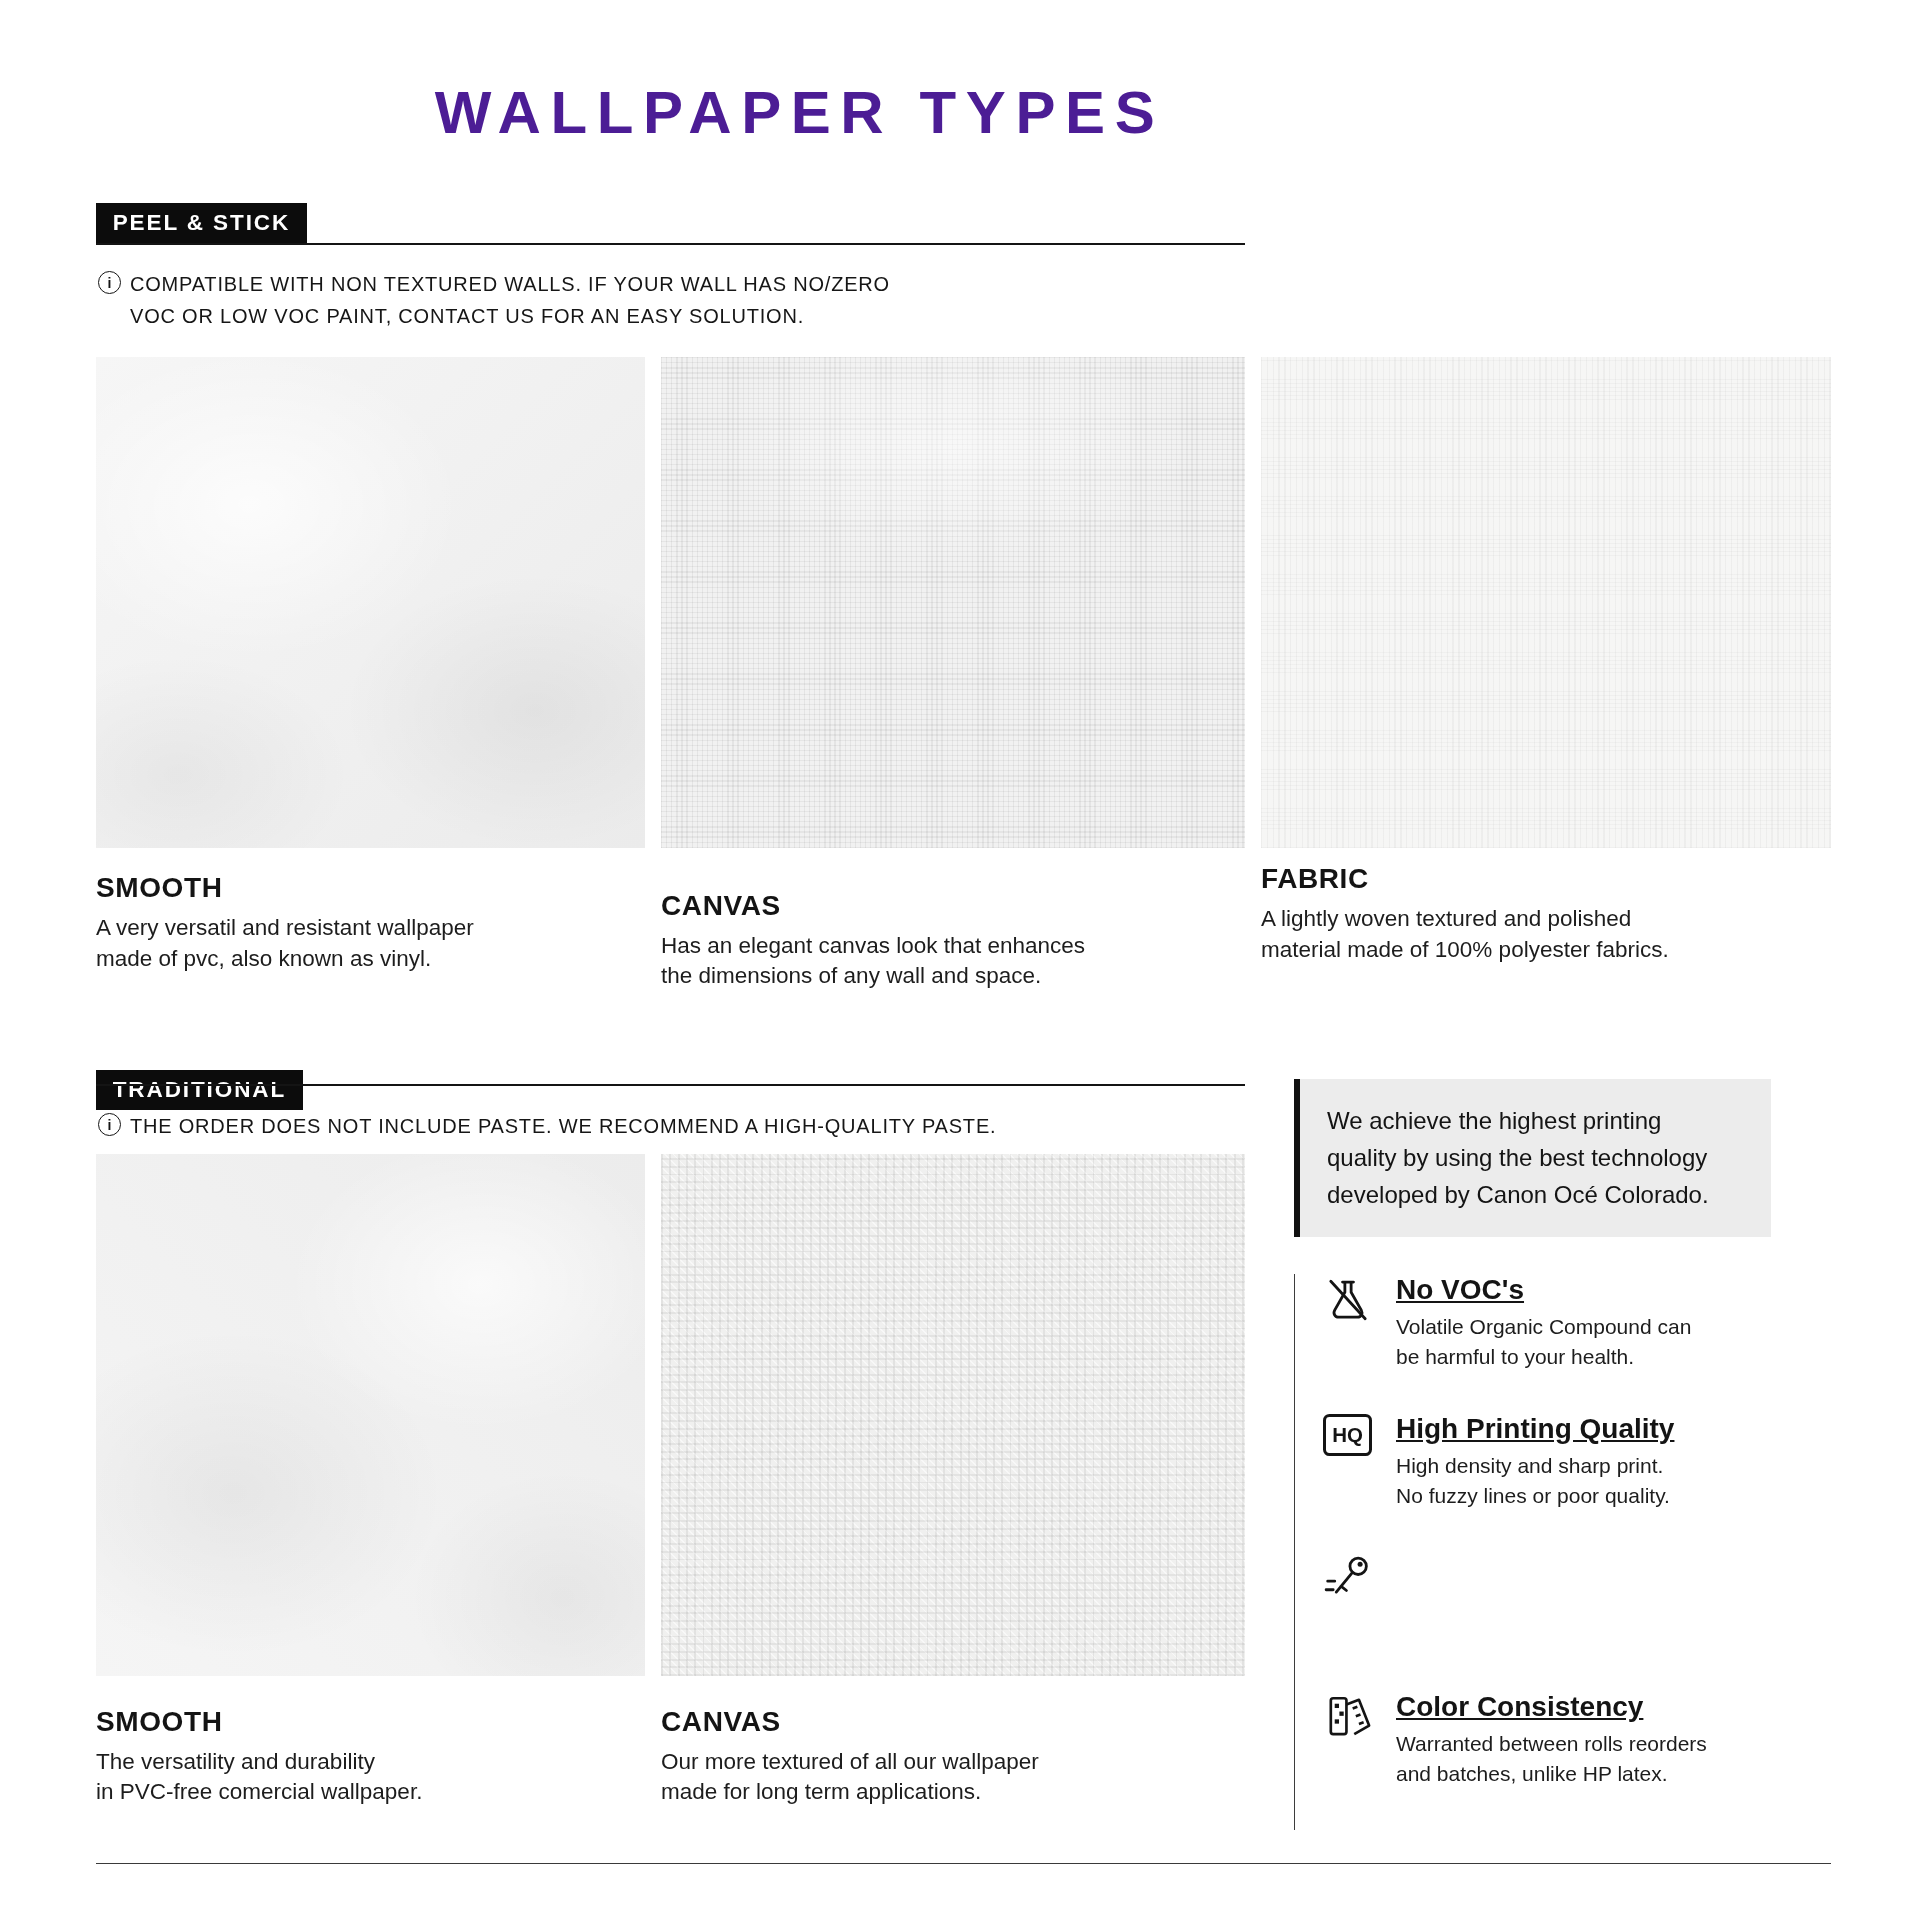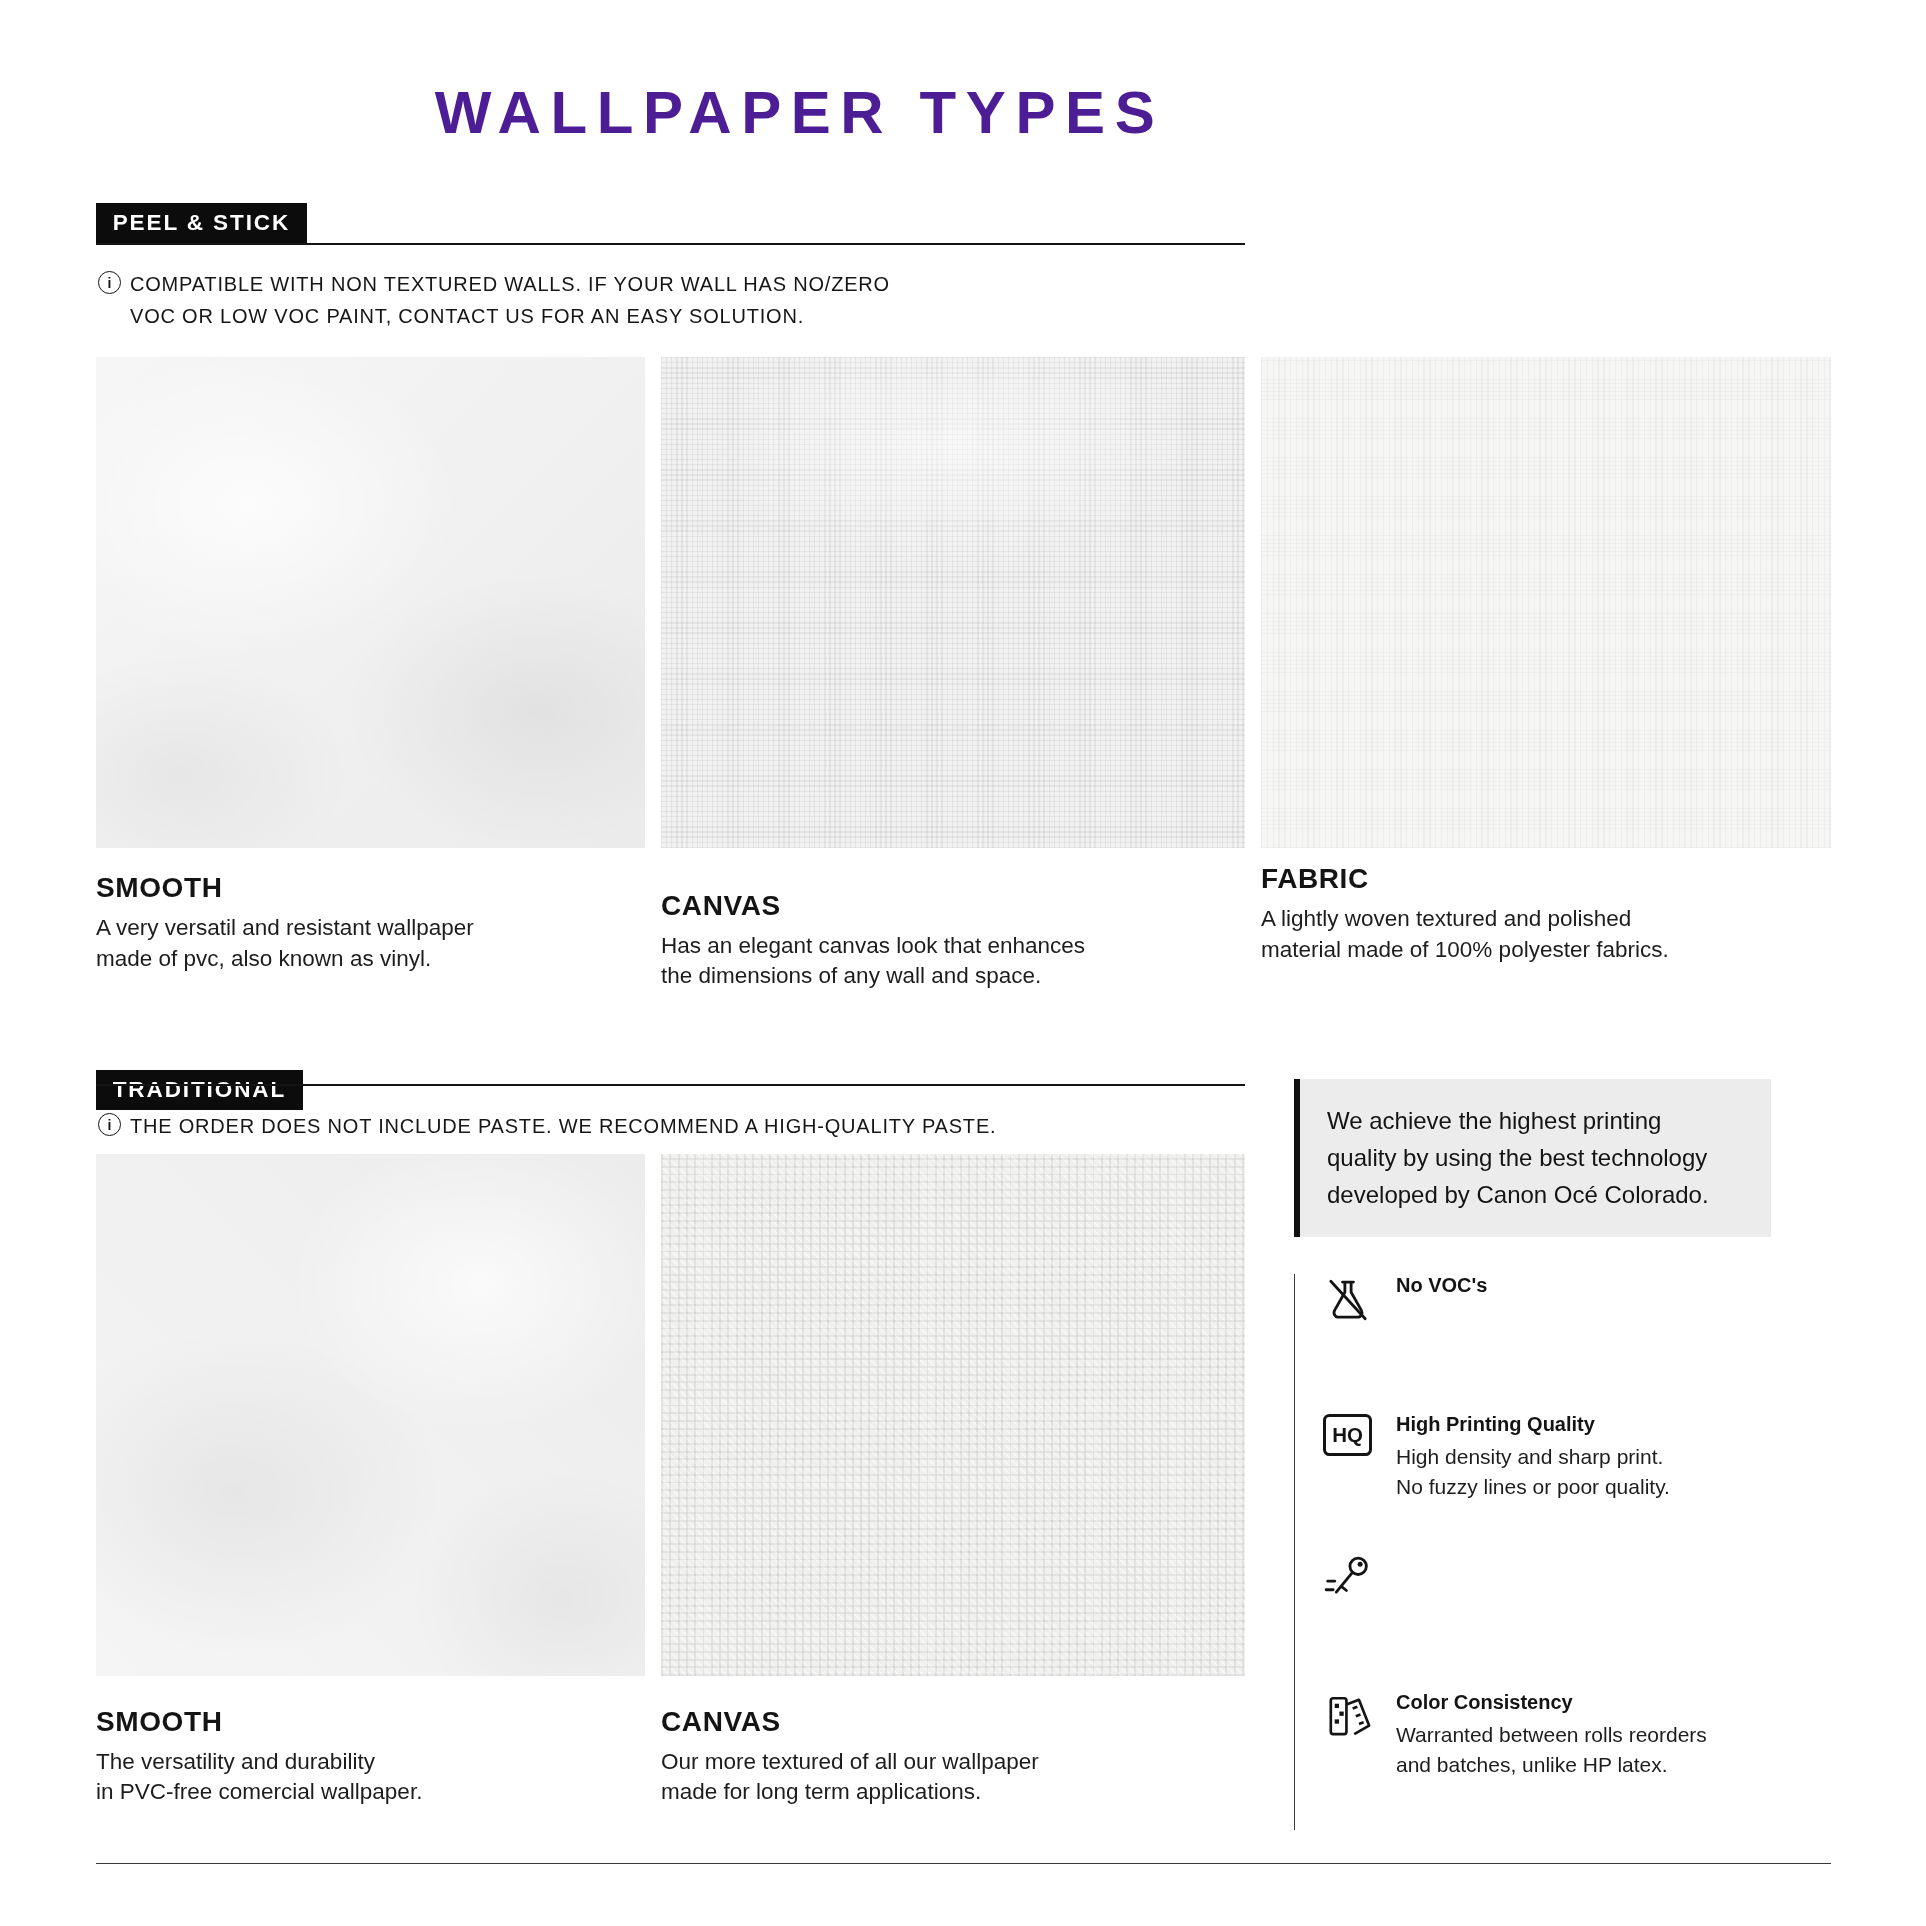--- a/index.html
+++ b/index.html
@@ -92,21 +92,21 @@
   .features{
     position:absolute;left:1294px;top:1274px;border-left:1.9px solid #3d3d3d;
     padding-left:28px;display:flex;flex-direction:column;
   }
   .feature{display:flex;gap:18px;height:139px;}
   .feature-icon{width:55px;flex:none;padding-top:1.3px;}
   .hq-box{
     width:49px;height:42px;border:3.2px solid #141414;border-radius:6.4px;box-sizing:border-box;
     display:flex;align-items:center;justify-content:center;font-size:20.5px;font-weight:800;color:#141414;
   }
-  .feature-title{font-size:20px;font-weight:700;margin-bottom:6.4px;color:#141414;}
+  .feature-title{font-size:28px;font-weight:700;margin-bottom:6.4px;color:#141414;text-decoration:underline;}
   .feature-desc{font-size:21px;line-height:1.4;white-space:pre-line;color:#1d1d1d;}
 </style>
 </head>
 <body>
 
 <div class="page">
 
   <div class="title">WALLPAPER TYPES</div>
 
   <div class="badge" id="badge-peel">PEEL &amp; STICK</div>
@@ -172,20 +172,22 @@
 
     <div class="feature">
       <div class="feature-icon">
         <svg viewBox="0 0 64 64" width="50" height="50">
           <path d="M25 9h14 M28 9v13L15 45c-2.5 4.5.5 9 5 9h24c4.5 0 7.5-4.5 5-9L36 22V9" fill="none" stroke="#141414" stroke-width="3.6" stroke-linecap="round" stroke-linejoin="round"></path>
           <path d="M10 8 L54 56" stroke="#141414" stroke-width="3.6" stroke-linecap="round"></path>
         </svg>
       </div>
       <div>
         <div class="feature-title">No VOC's</div>
+        <div class="feature-desc">Volatile Organic Compound can
+be harmful to your health.</div>
       </div>
     </div>
 
     <div class="feature">
       <div class="feature-icon">
         <div class="hq-box">HQ</div>
       </div>
       <div>
         <div class="feature-title">High Printing Quality</div>
         <div class="feature-desc">High density and sharp print.

